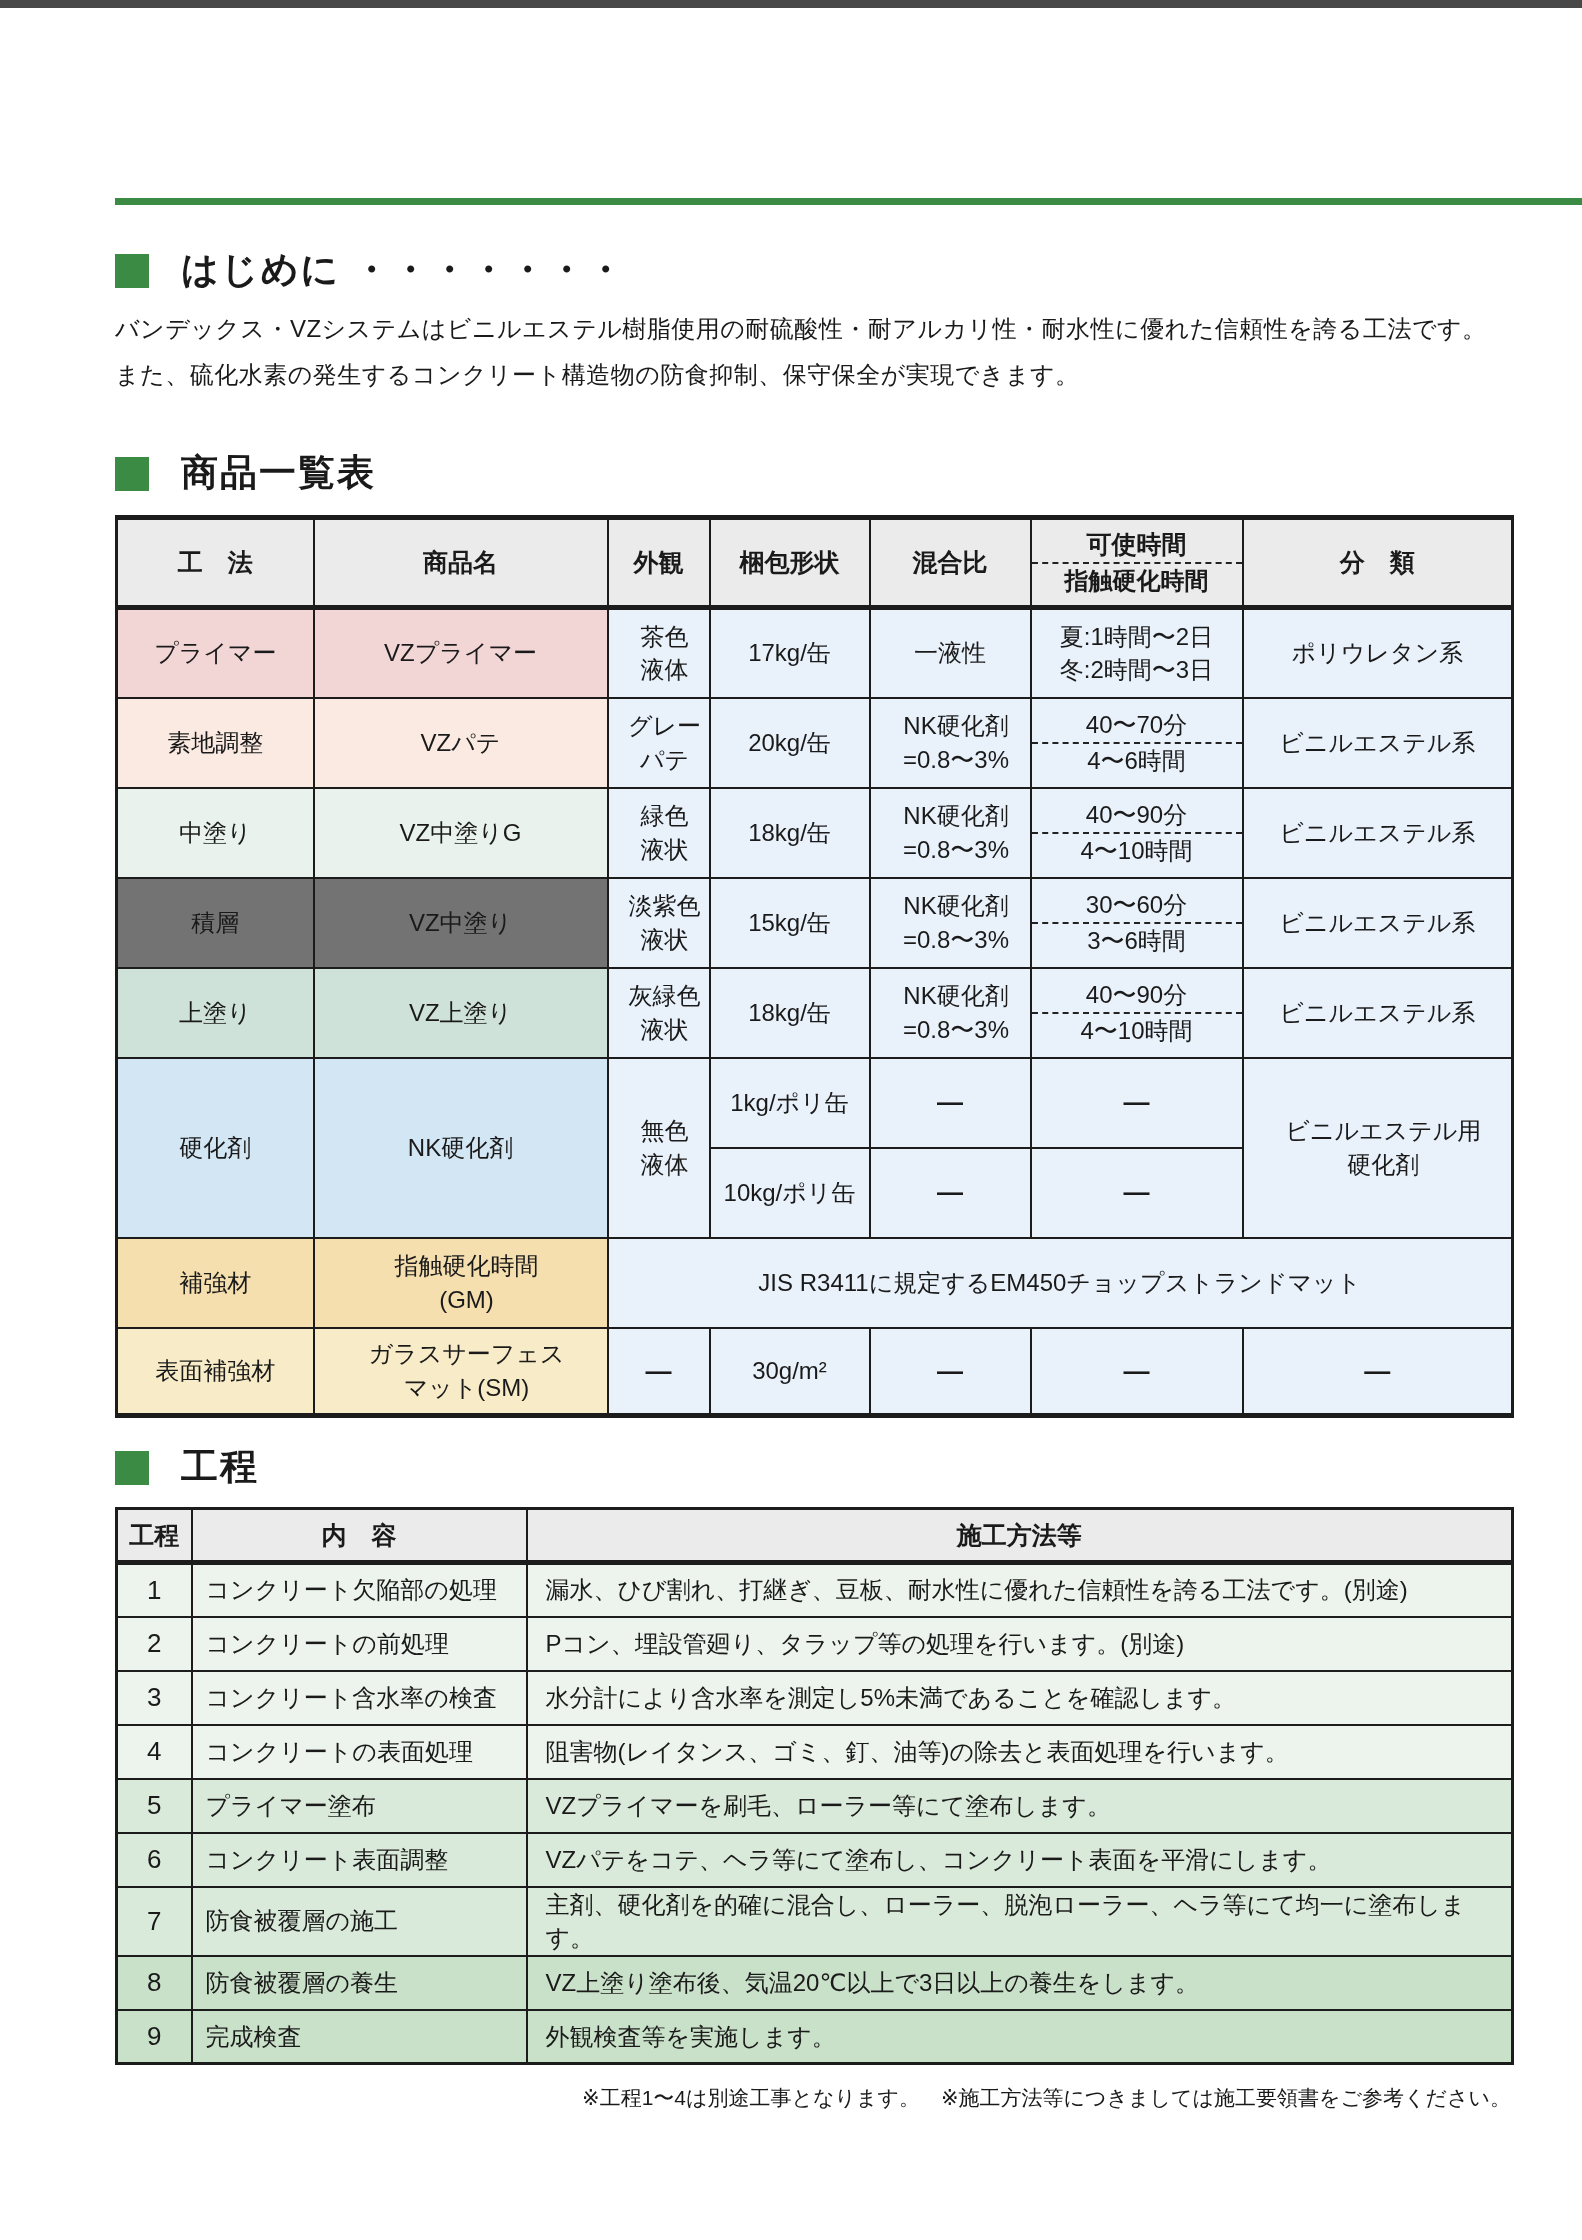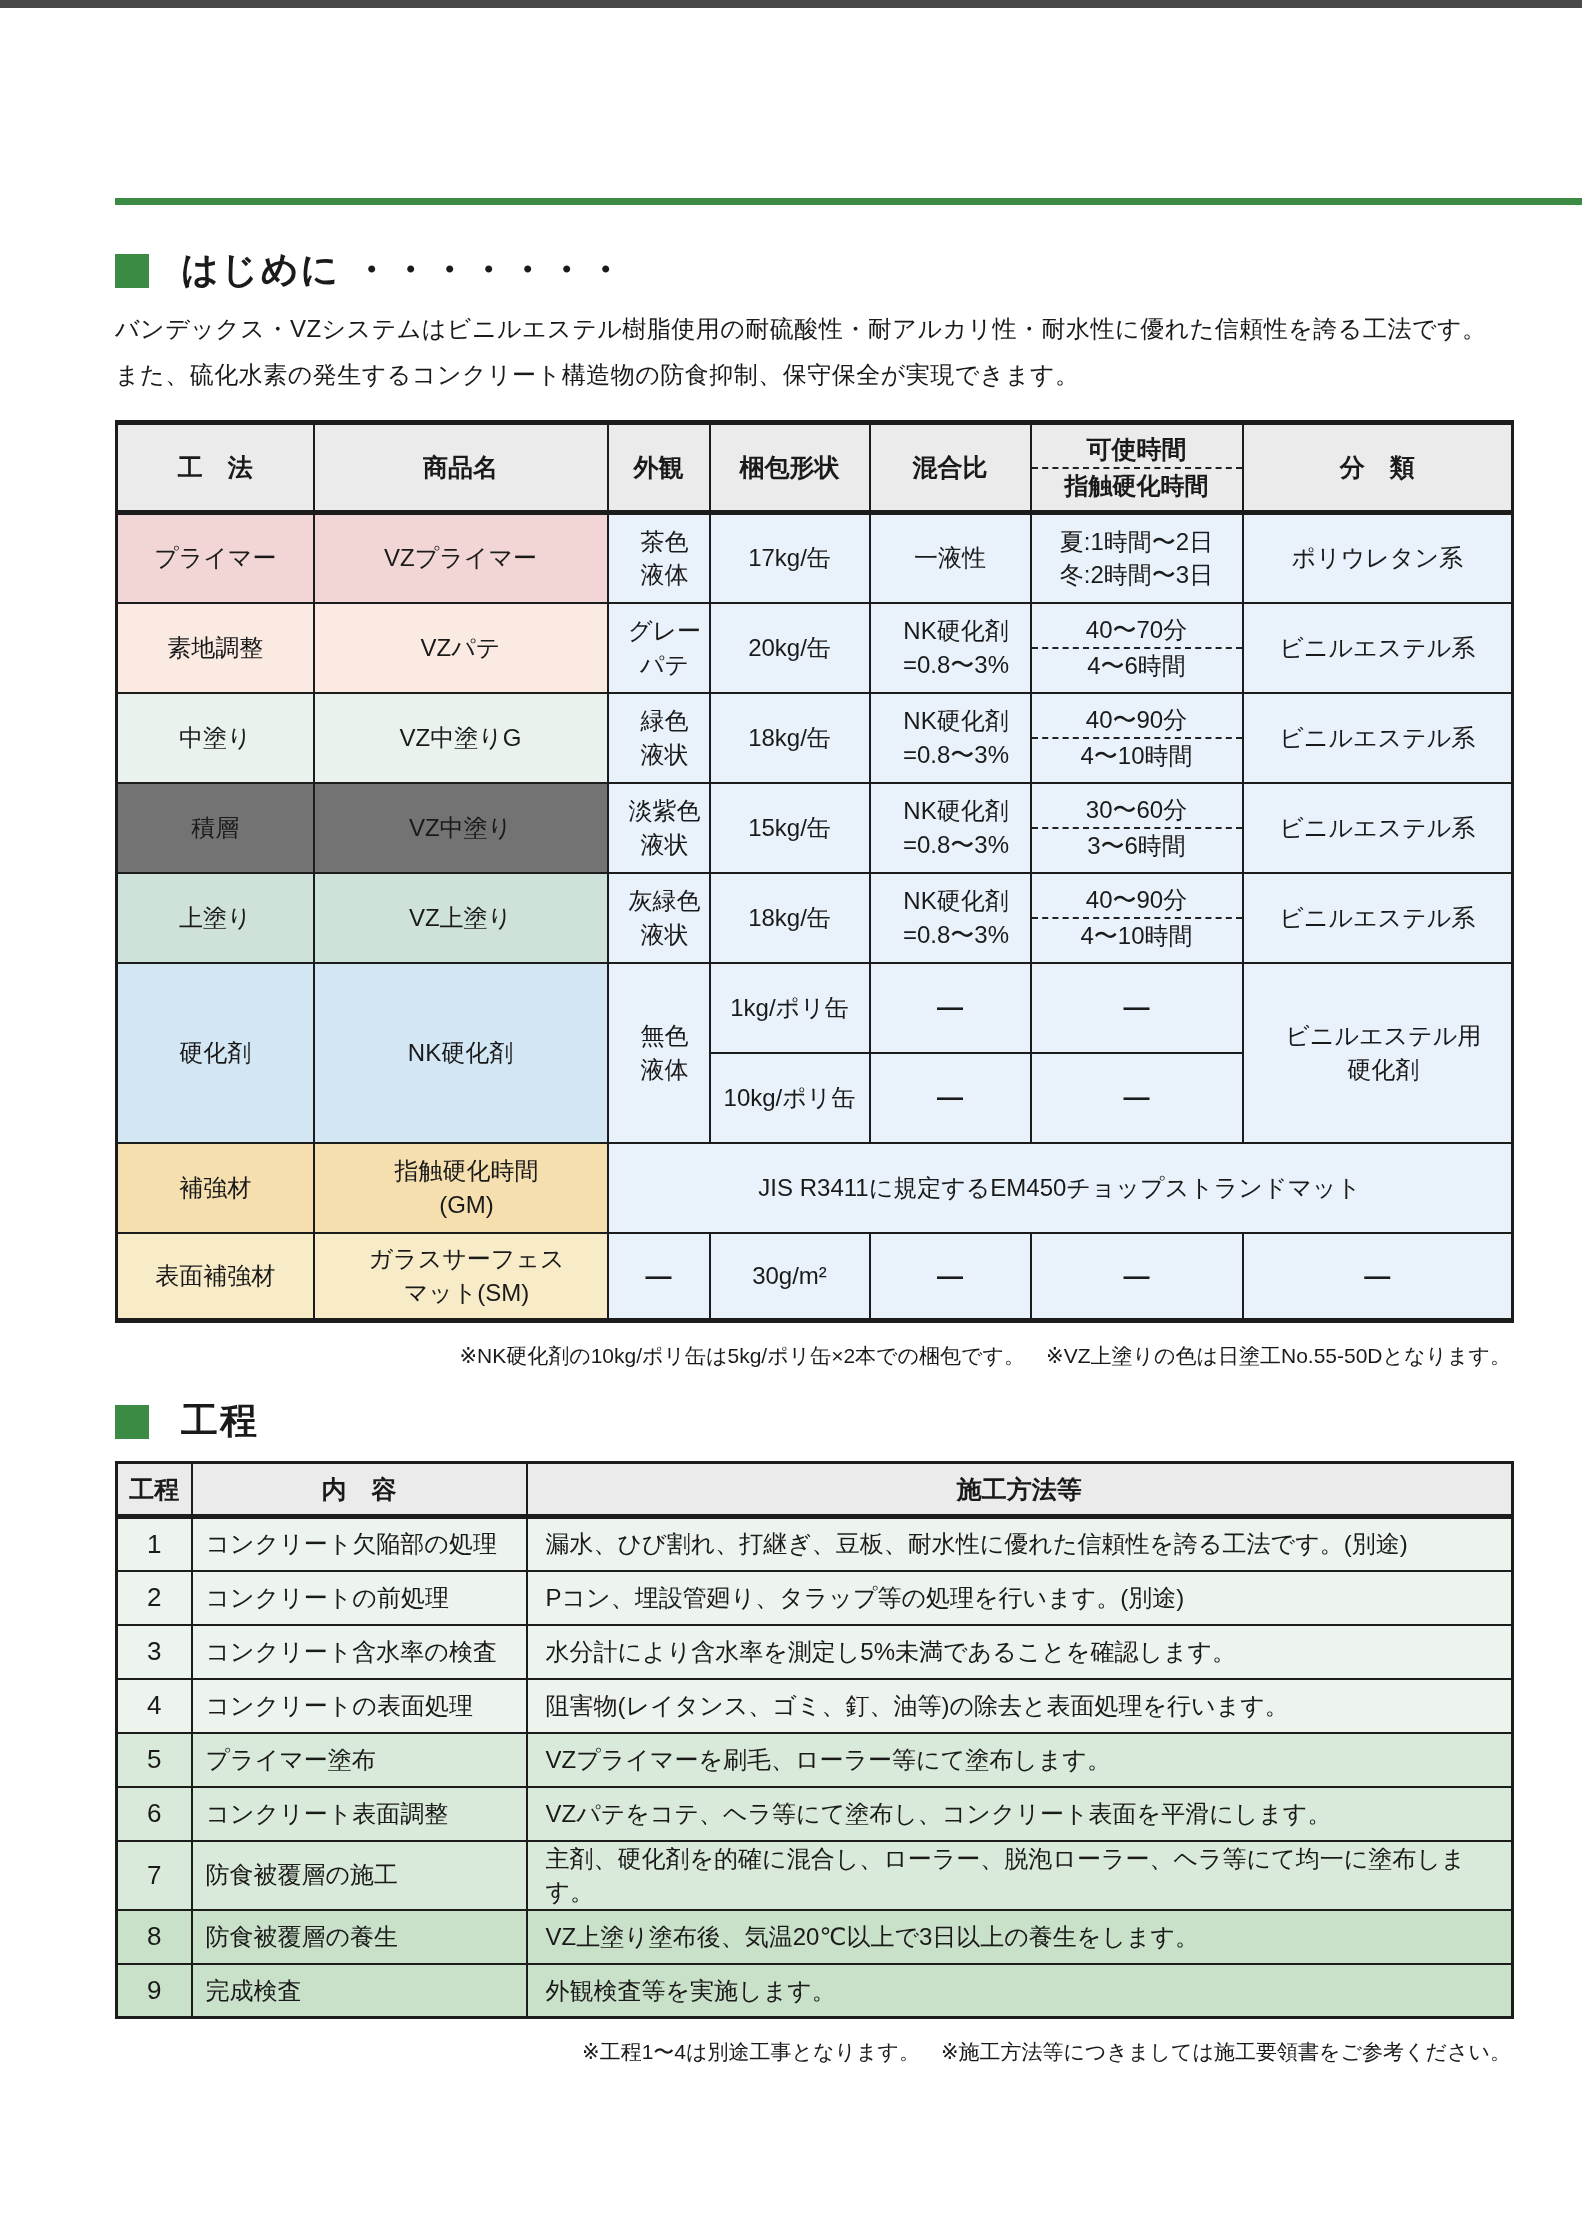--- a/index.html
+++ b/index.html
@@ -73,20 +73,24 @@
 
   <div class="sec-head h-intro">
     <div class="sq"></div>
     <div class="t">はじめに ・・・・・・・</div>
   </div>
   <div class="intro-body">
     <div>バンデックス・VZシステムはビニルエステル樹脂使用の耐硫酸性・耐アルカリ性・耐水性に優れた信頼性を誇る工法です。</div>
     <div>また、硫化水素の発生するコンクリート構造物の防食抑制、保守保全が実現できます。</div>
   </div>
 
+  <div class="sec-head h-products">
+    <div class="sq"></div>
+    <div class="t">商品一覧表</div>
+  </div>
 
   <table class="ptable">
     <colgroup>
       <col style="width:197px">
         <col style="width:294px">
         <col style="width:102px">
       <col style="width:160px">
         <col style="width:161px">
         <col style="width:212px">
         <col style="width:270px">
@@ -222,21 +226,20 @@
       <td class="blue dash">—</td>
       <td class="blue">30g/m²</td>
       <td class="blue dash">—</td>
       <td class="blue dash">—</td>
       <td class="blue dash">—</td>
     </tr>
   </tbody>
     </table>
 
   <div class="fnote">
-    <div>※NK硬化剤の10kg/ポリ缶は5kg/ポリ缶×2本での梱包です。　※VZ上塗りの色は日塗工No.55-50Dとなります。</div>
   </div>
 
   <div class="sec-head h-process">
     <div class="sq"></div>
     <div class="t">工程</div>
   </div>
 
   <table class="wtable">
     <colgroup>
       <col style="width:75px">

